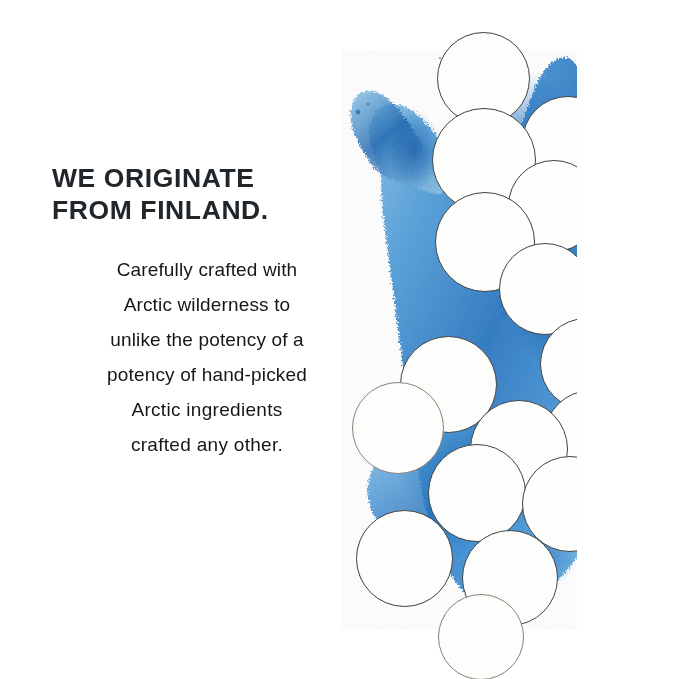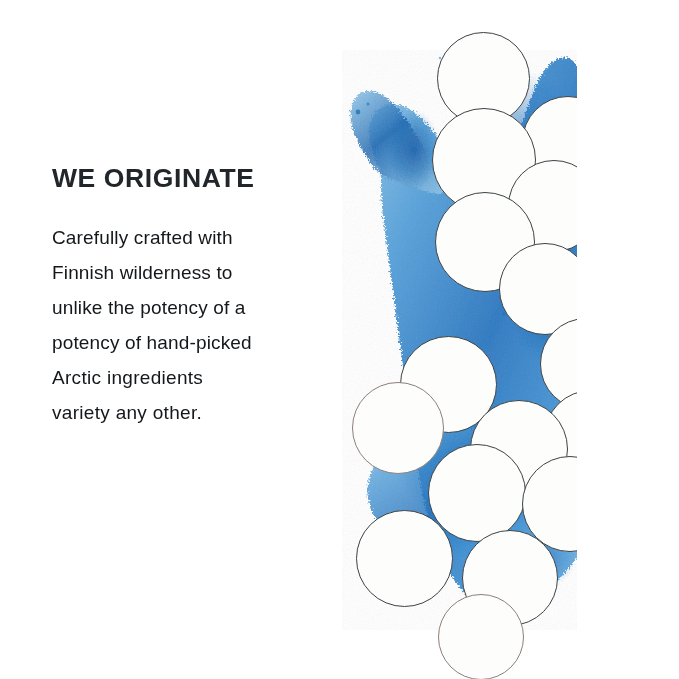--- a/index.html
+++ b/index.html
@@ -7,21 +7,21 @@
   body{width:679px;height:679px;overflow:hidden;
        font-family:"Liberation Sans","DejaVu Sans",sans-serif;
        -webkit-font-smoothing:antialiased;}
   #stage{position:relative;width:577px;height:679px;background:#ffffff;overflow:hidden;}
 
   
   #copy{position:absolute;left:52px;top:162px;width:310px;}
   .headline{font-weight:700;font-size:26.5px;line-height:32px;
             letter-spacing:0.6px;color:#21262b;margin:0;}
   .headline span{display:block;white-space:pre;}
-  .bodycopy{margin:26px 0 0 0;}
+  .bodycopy{margin:26px 0 0 0;text-align:center;}
   .bodycopy p{margin:0;font-size:19px;line-height:35px;color:#14181b;
               letter-spacing:0.15px;white-space:pre;font-weight:400;}
   .bodycopy p.strong{font-weight:400;letter-spacing:0.3px;}
 
   
   #art{position:absolute;left:322px;top:0;width:357px;height:679px;}
   #art svg{display:block;width:357px;height:679px;}
 
   
   .medallion{position:absolute;border-radius:50%;overflow:hidden;
@@ -32,29 +32,30 @@
 </style>
 </head>
 <body>
 
 <div id="stage">
 
   <div id="copy">
 
     <h1 class="headline">
       <span>WE ORIGINATE</span>
+      <span>FROM FINLAND.</span>
     </h1>
 
     <div class="bodycopy">
       <p>Carefully crafted with</p>
-      <p>Finnish wilderness to</p>
+      <p>Arctic wilderness to</p>
       <p>unlike the potency of a</p>
       <p>potency of hand-picked</p>
       <p class="strong">Arctic ingredients</p>
-      <p class="strong">variety any other.</p>
+      <p class="strong">crafted any other.</p>
     </div>
   </div>
 
   <div id="art">
 
     <svg viewBox="0 0 357 679">
       <defs>
         <linearGradient id="gBlue" x1="0" y1="0" x2="1" y2="1">
           <stop offset="0%" stop-color="#8fc4e6"></stop>
           <stop offset="22%" stop-color="#4c9bd8"></stop>

